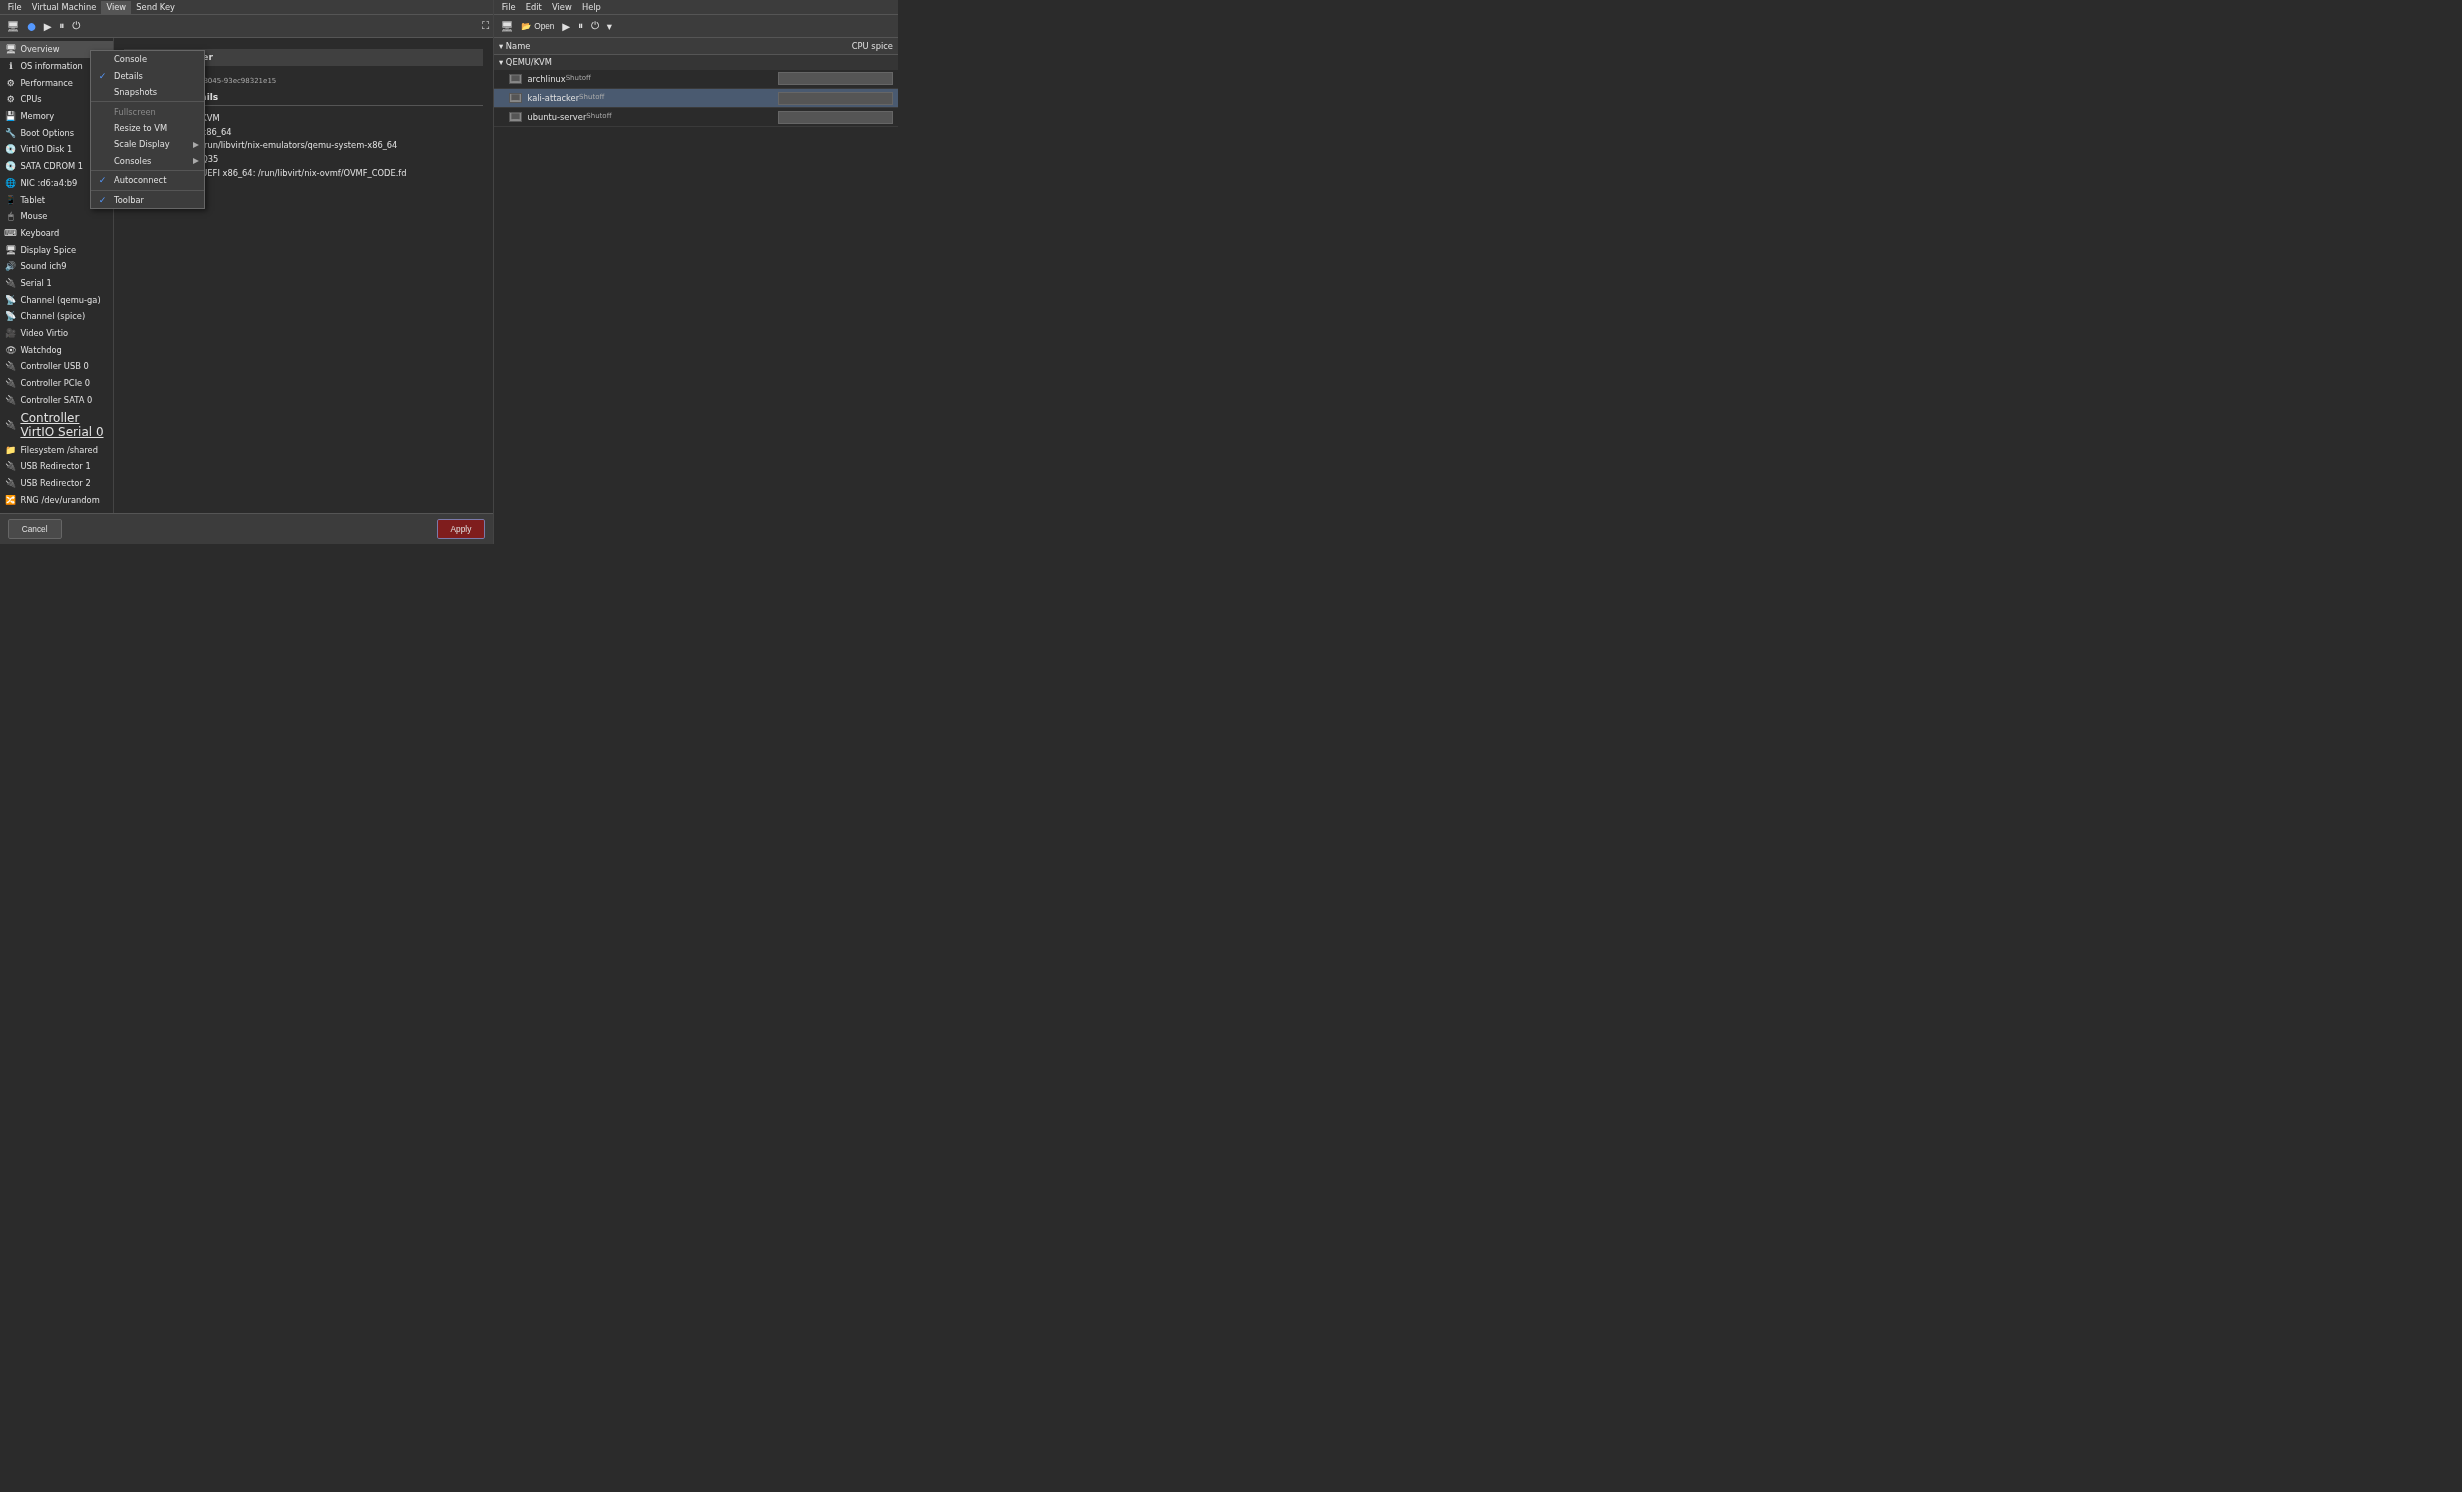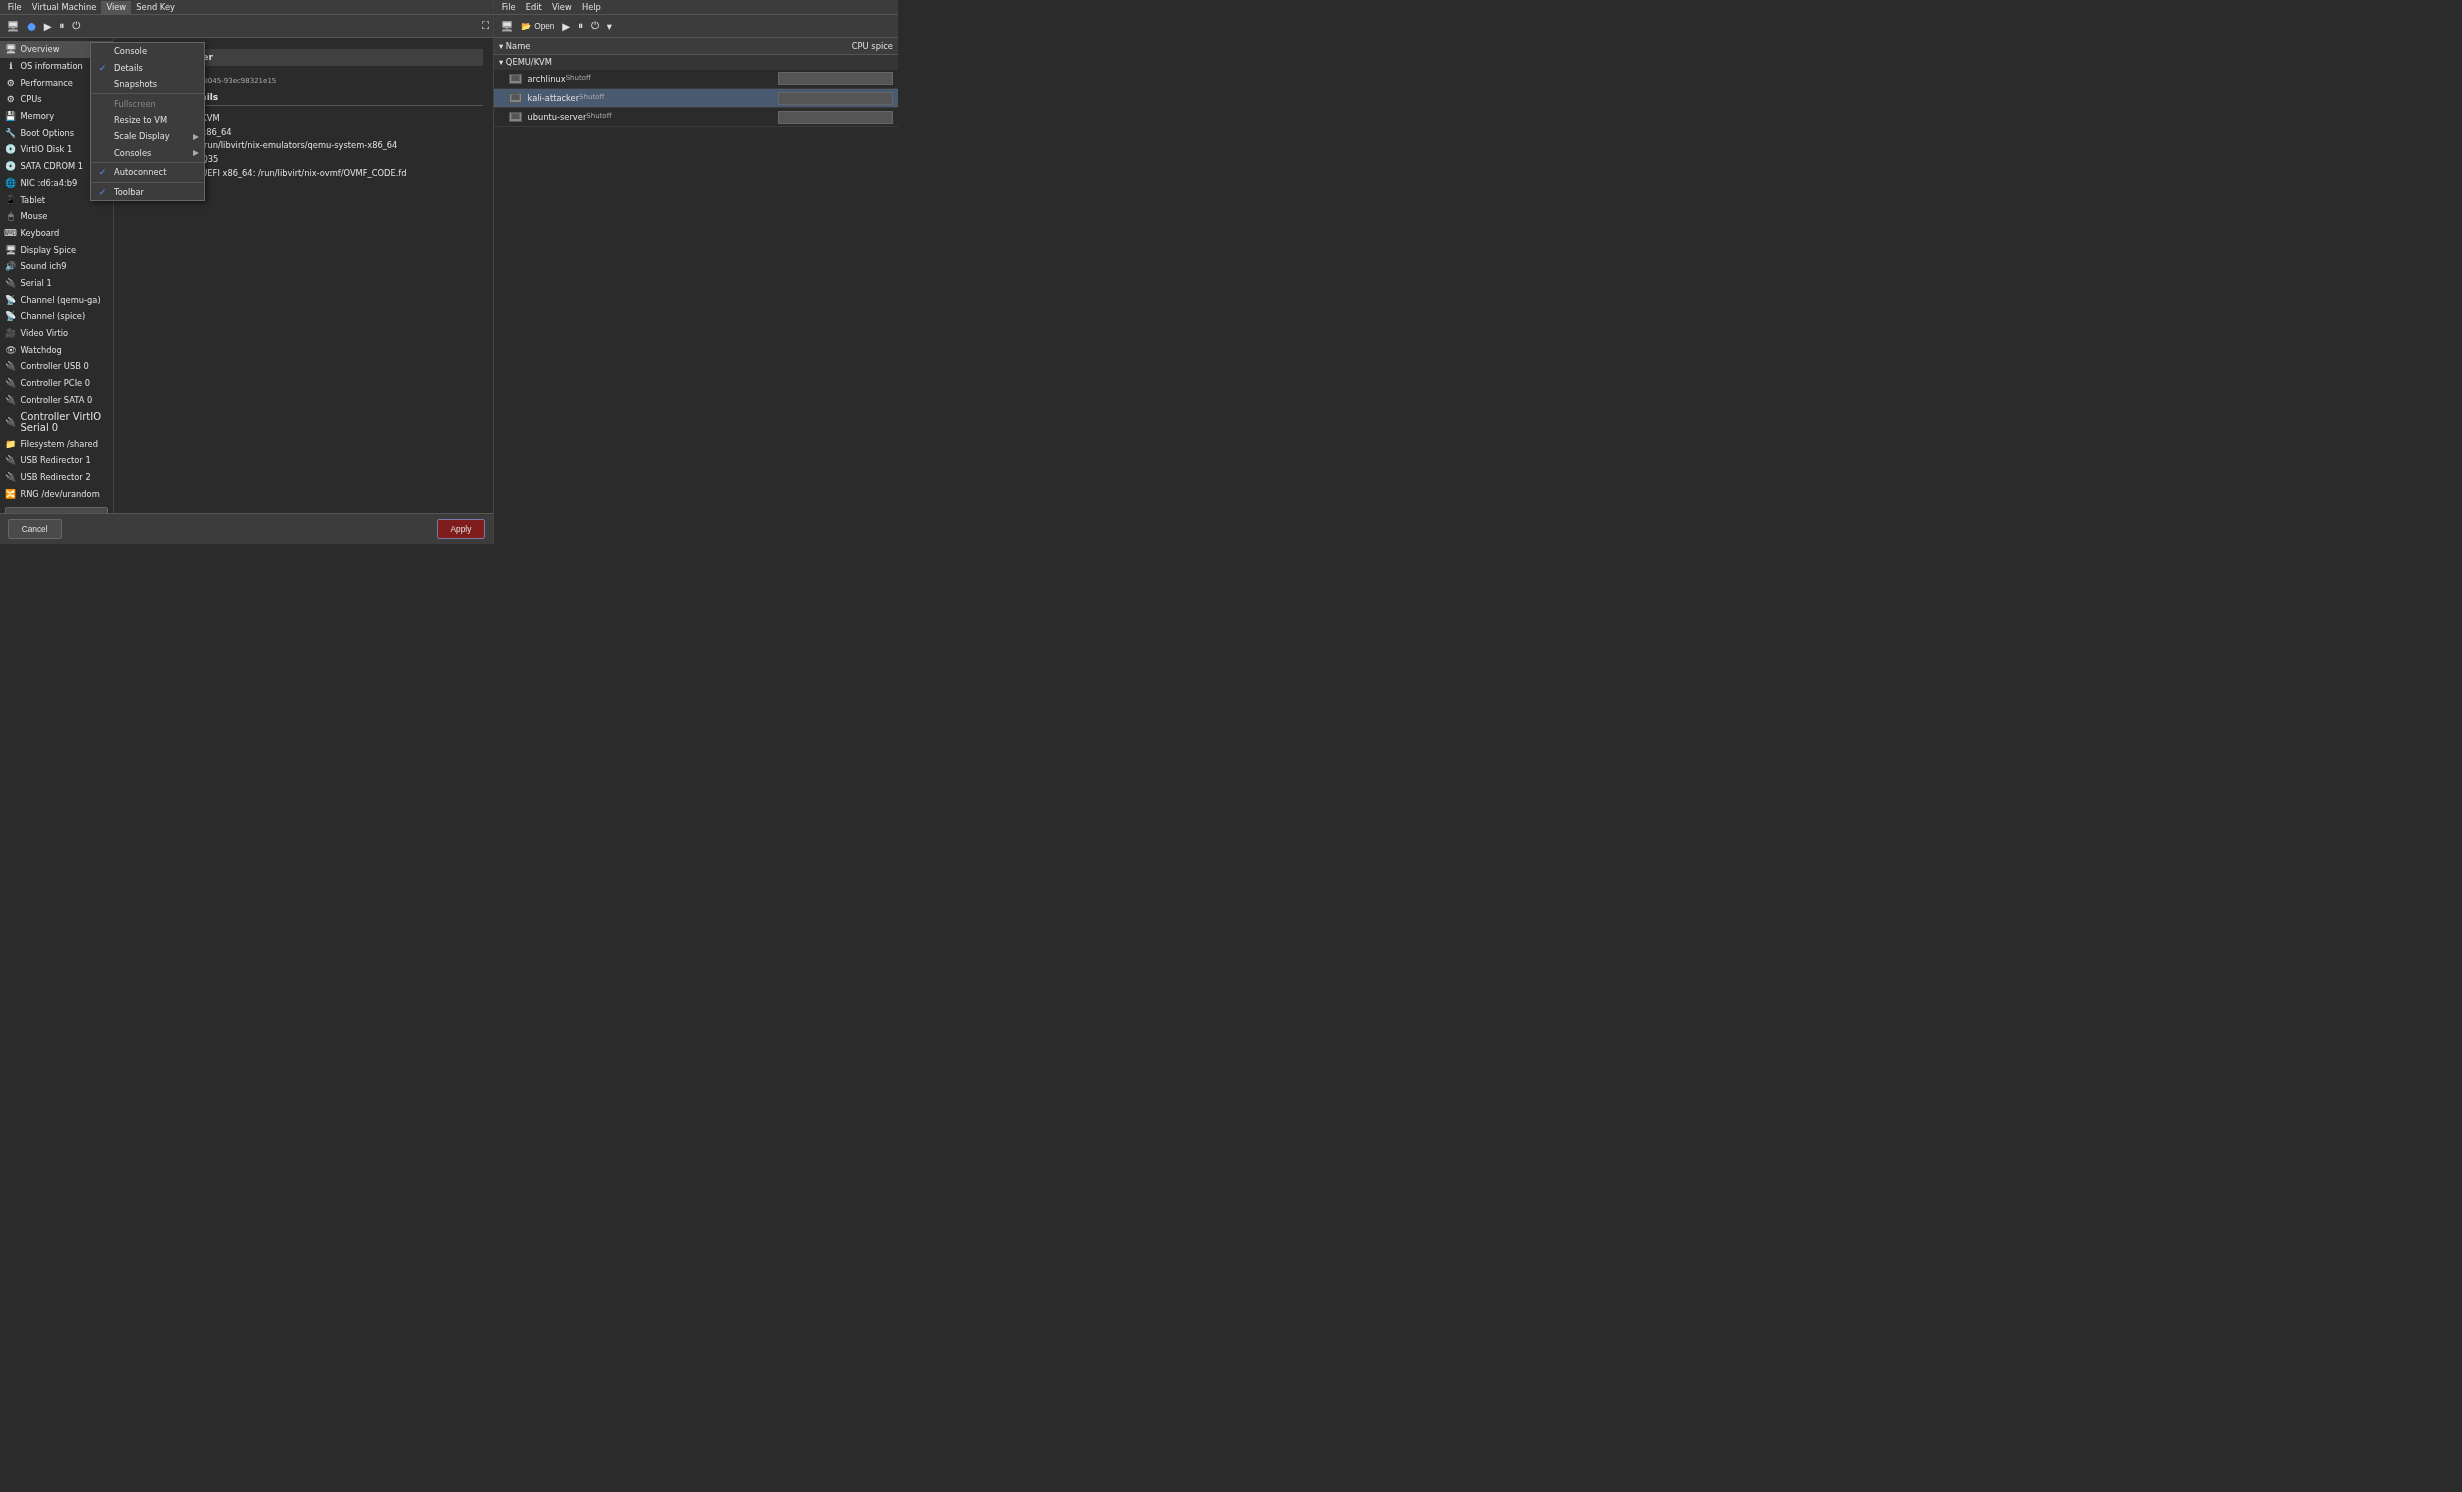--- a/index.html
+++ b/index.html
@@ -264,21 +264,21 @@
     .vm-item-cpu {
       width: 115px;
       height: 13px;
       background: #555;
       border: 0.6px solid #666;
     }
 
     
     .dropdown-overlay {
       position: absolute;
-      top: 4px;
+      top: 12px;
       left: 0;
       width: 584px;
       height: 544px;
       pointer-events: none;
       z-index: 100;
     }
     .dropdown-menu {
       position: absolute;
       top: 38px;
       left: 90px;
@@ -450,21 +450,21 @@
       <div class="sidebar-item">
         <span class="sidebar-icon">🔌</span>
         <span>Controller PCIe 0</span>
       </div>
       <div class="sidebar-item">
         <span class="sidebar-icon">🔌</span>
         <span>Controller SATA 0</span>
       </div>
       <div class="sidebar-item">
         <span class="sidebar-icon">🔌</span>
-        <span style="font-size:10px;">Controller VirtIO Serial 0</span>
+        <span style="font-size:12px;text-decoration:underline;">Controller VirtIO Serial 0</span>
       </div>
       <div class="sidebar-item">
         <span class="sidebar-icon">📁</span>
         <span>Filesystem /shared</span>
       </div>
       <div class="sidebar-item">
         <span class="sidebar-icon">🔌</span>
         <span>USB Redirector 1</span>
       </div>
       <div class="sidebar-item">

